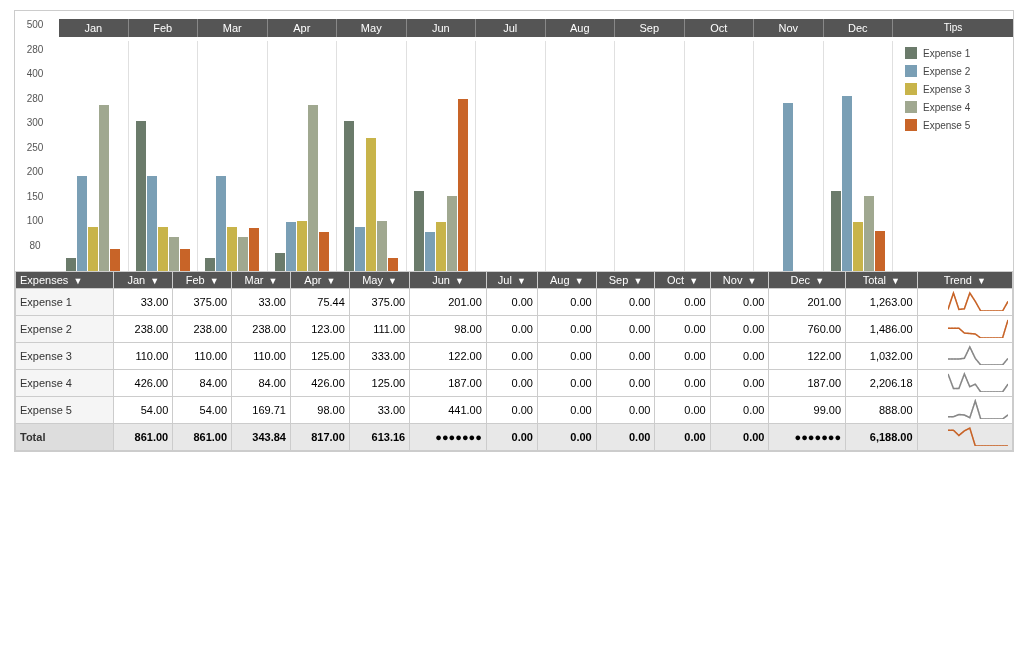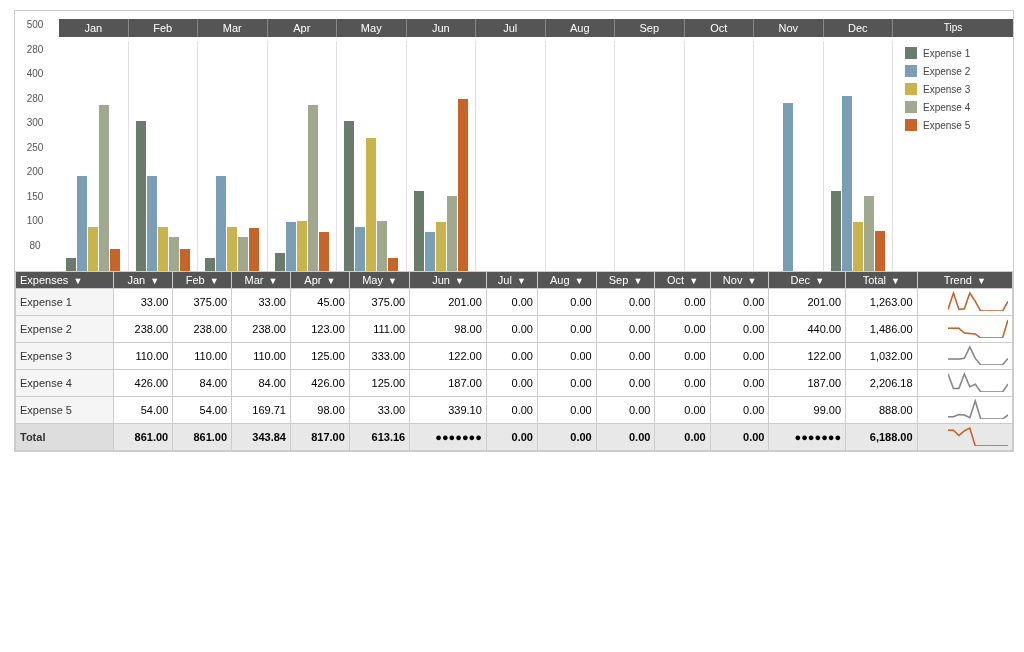--- a/index.html
+++ b/index.html
@@ -342,21 +342,21 @@
           <th>Total <span class="filter-icon">▼</span></th>
           <th>Trend <span class="filter-icon">▼</span></th>
         </tr>
       </thead>
       <tbody id="table-body">
       <tr>
             <td class="col-label">Expense 1</td>
             <td>33.00</td>
             <td>375.00</td>
             <td>33.00</td>
-            <td>45.00</td>
+            <td>75.44</td>
             <td>375.00</td>
             <td>201.00</td>
             <td>0.00</td>
             <td>0.00</td>
             <td>0.00</td>
             <td>0.00</td>
             <td>0.00</td>
             <td>201.00</td>
             <td>1,263.00</td>
             <td class="trend-cell"><svg width="60" height="20" viewBox="0 0 60 20">
@@ -370,21 +370,21 @@
             <td>238.00</td>
             <td>238.00</td>
             <td>123.00</td>
             <td>111.00</td>
             <td>98.00</td>
             <td>0.00</td>
             <td>0.00</td>
             <td>0.00</td>
             <td>0.00</td>
             <td>0.00</td>
-            <td>440.00</td>
+            <td>760.00</td>
             <td>1,486.00</td>
             <td class="trend-cell"><svg width="60" height="20" viewBox="0 0 60 20">
                 <polyline points="0,10.263636363636364 5.454545454545455,10.263636363636364 10.90909090909091,10.263636363636364 16.363636363636363,14.968181818181819 21.81818181818182,15.459090909090909 27.272727272727273,15.990909090909092 32.72727272727273,20 38.18181818181818,20 43.63636363636364,20 49.09090909090909,20 54.54545454545455,20 60,2" fill="none" stroke="#c86428" stroke-width="1.5"></polyline>
                 <polyline points="0,10.263636363636364 5.454545454545455,10.263636363636364 10.90909090909091,10.263636363636364 16.363636363636363,14.968181818181819 21.81818181818182,15.459090909090909 27.272727272727273,15.990909090909092 32.72727272727273,20 38.18181818181818,20 43.63636363636364,20 49.09090909090909,20 54.54545454545455,20 60,2" fill="none" stroke="#c86428" stroke-width="1.5" stroke-dasharray="2,1" opacity="0.4"></polyline>
               </svg></td>
           </tr>
           <tr>
             <td class="col-label">Expense 3</td>
             <td>110.00</td>
             <td>110.00</td>
@@ -424,21 +424,21 @@
                 <polyline points="0,2 5.454545454545455,16.450704225352112 10.90909090909091,16.450704225352112 16.363636363636363,2 21.81818181818182,14.718309859154928 27.272727272727273,12.098591549295774 32.72727272727273,20 38.18181818181818,20 43.63636363636364,20 49.09090909090909,20 54.54545454545455,20 60,12.098591549295774" fill="none" stroke="#888" stroke-width="1.5" stroke-dasharray="2,1" opacity="0.4"></polyline>
               </svg></td>
           </tr>
           <tr>
             <td class="col-label">Expense 5</td>
             <td>54.00</td>
             <td>54.00</td>
             <td>169.71</td>
             <td>98.00</td>
             <td>33.00</td>
-            <td>339.10</td>
+            <td>441.00</td>
             <td>0.00</td>
             <td>0.00</td>
             <td>0.00</td>
             <td>0.00</td>
             <td>0.00</td>
             <td>99.00</td>
             <td>888.00</td>
             <td class="trend-cell"><svg width="60" height="20" viewBox="0 0 60 20">
                 <polyline points="0,17.79591836734694 5.454545454545455,17.79591836734694 10.90909090909091,15.551020408163264 16.363636363636363,16 21.81818181818182,18.653061224489797 27.272727272727273,2 32.72727272727273,20 38.18181818181818,20 43.63636363636364,20 49.09090909090909,20 54.54545454545455,20 60,15.959183673469388" fill="none" stroke="#888" stroke-width="1.5"></polyline>
                 <polyline points="0,17.79591836734694 5.454545454545455,17.79591836734694 10.90909090909091,15.551020408163264 16.363636363636363,16 21.81818181818182,18.653061224489797 27.272727272727273,2 32.72727272727273,20 38.18181818181818,20 43.63636363636364,20 49.09090909090909,20 54.54545454545455,20 60,15.959183673469388" fill="none" stroke="#888" stroke-width="1.5" stroke-dasharray="2,1" opacity="0.4"></polyline>

